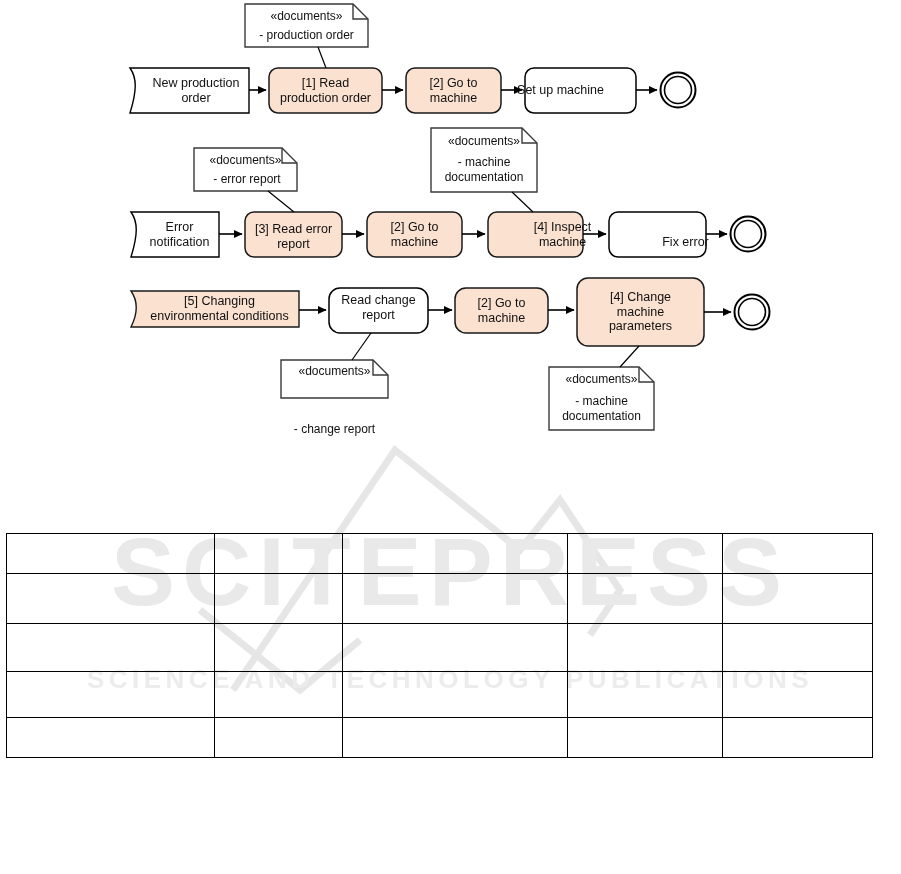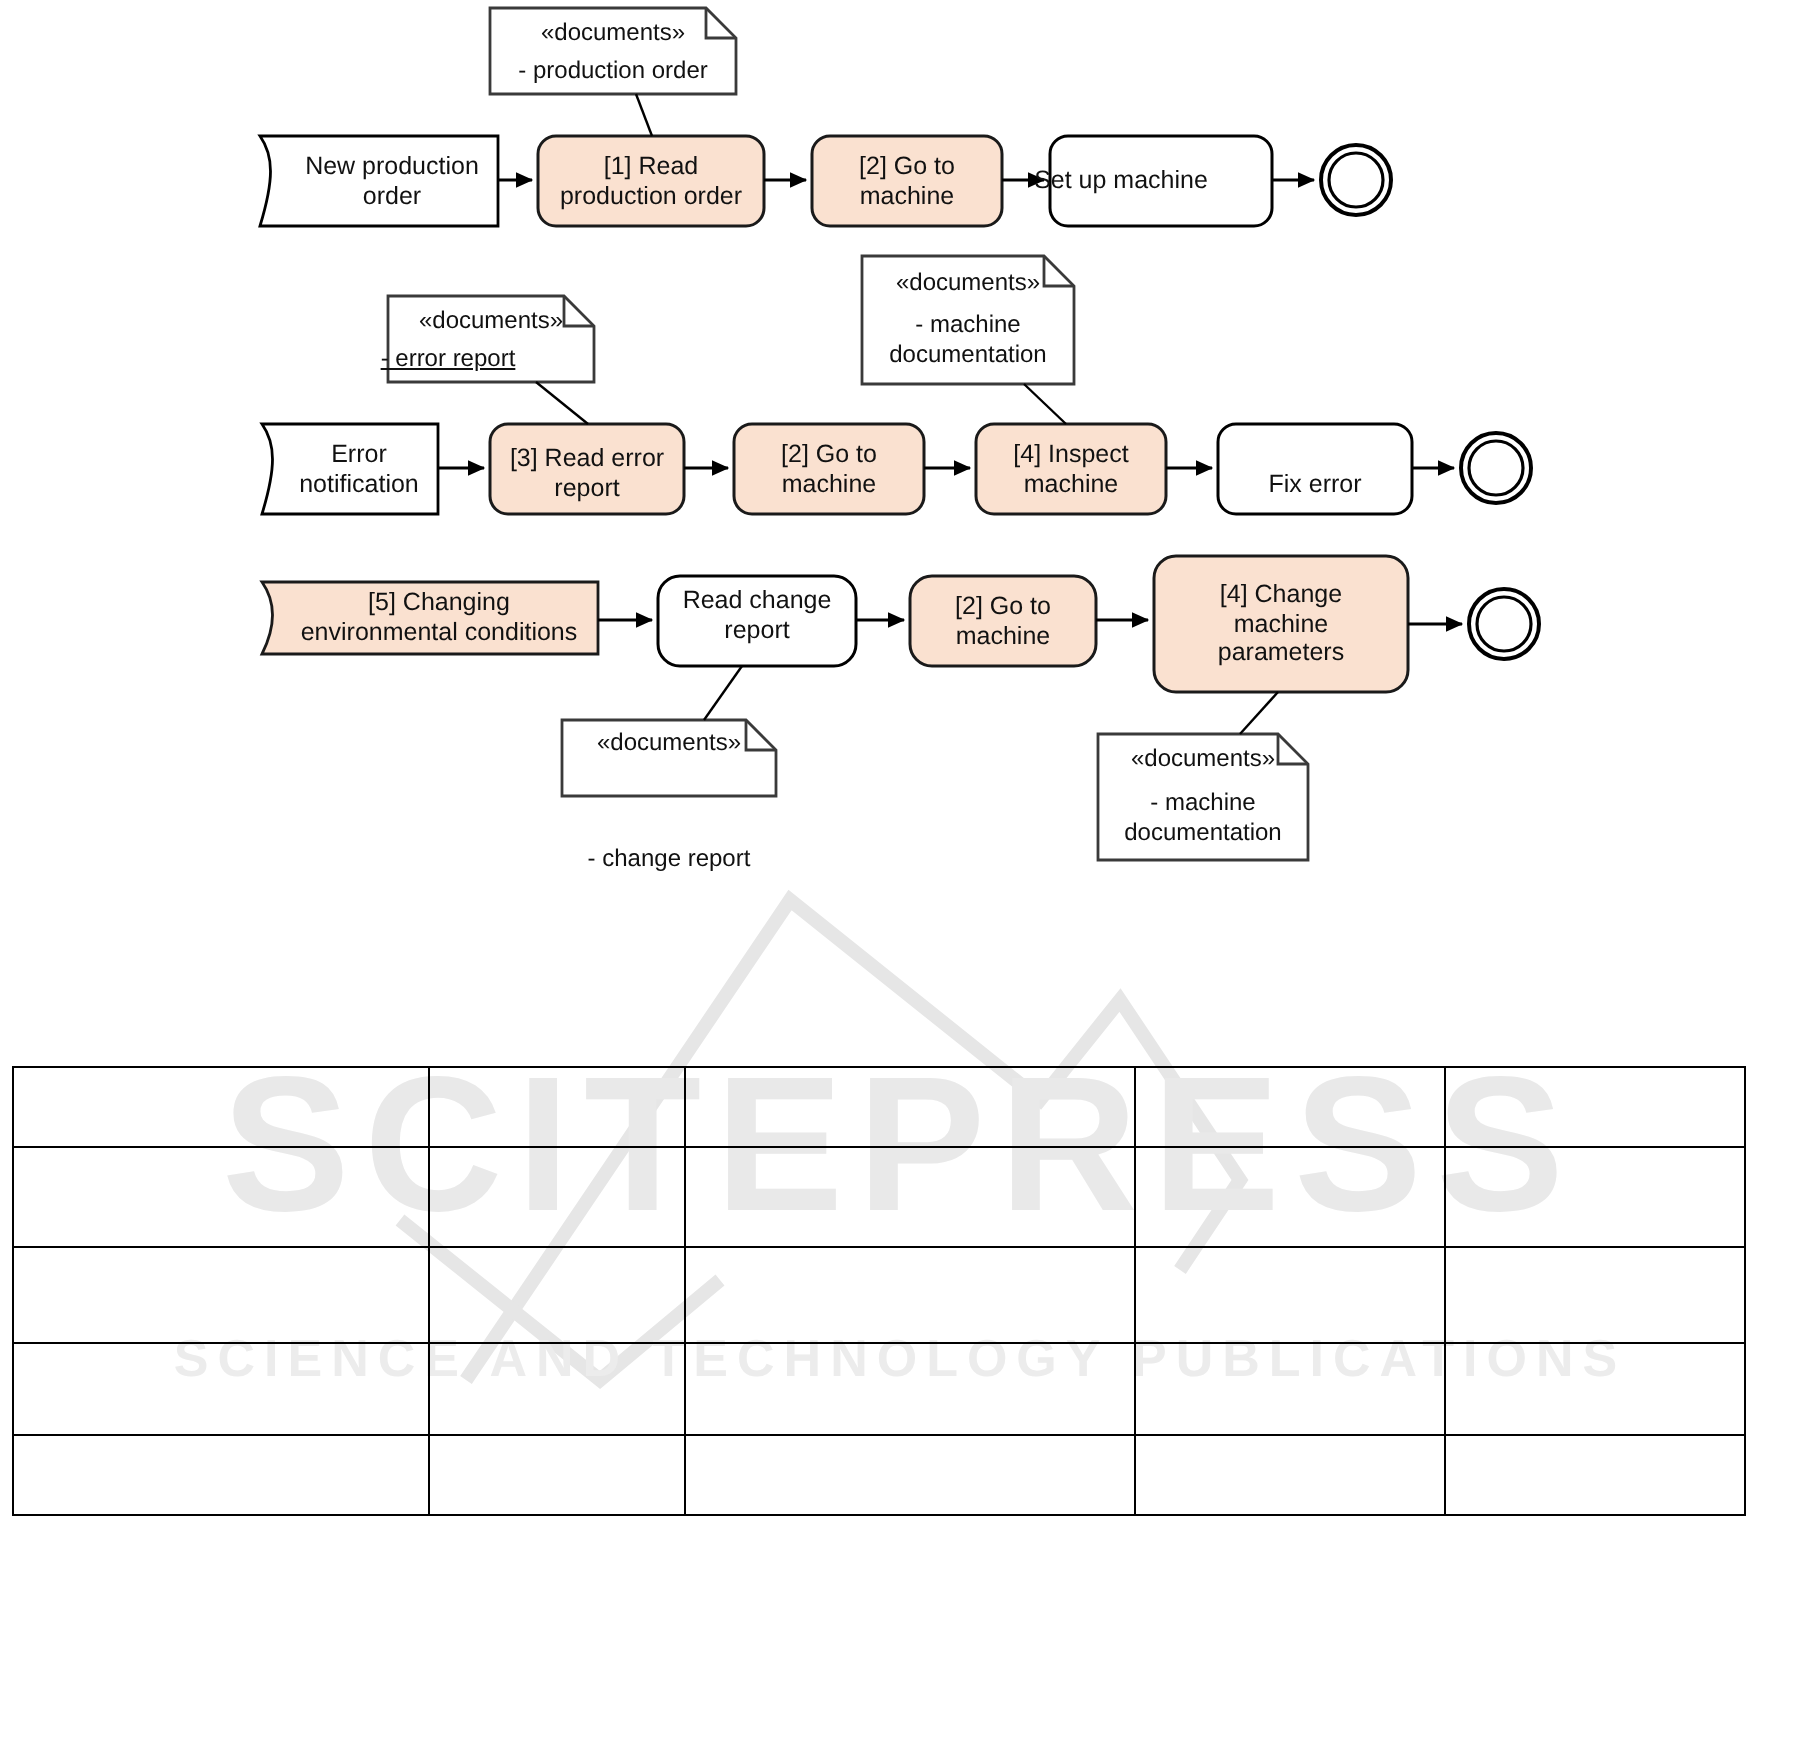--- a/index.html
+++ b/index.html
@@ -184,25 +184,25 @@
 <div class="node-label" style="left:505px;top:68px;width:111px;height:45px;">Set up machine</div>
 <div class="note-label" style="left:245px;top:6px;width:123px;height:20px;">«documents»</div>
 <div class="note-label" style="left:245px;top:25px;width:123px;height:20px;">- production order</div>
 
 <div class="node-label" style="left:140px;top:212px;width:79px;height:45px;">Error
 notification</div>
 <div class="node-label" style="left:245px;top:212px;width:97px;height:50px;">[3] Read error
 report</div>
 <div class="node-label" style="left:367px;top:212px;width:95px;height:45px;">[2] Go to
 machine</div>
-<div class="node-label" style="left:488px;top:212px;width:95px;height:45px;">[4] Inspect
-machine</div>
-<div class="node-label" style="left:609px;top:212px;width:97px;height:60px;text-align:right;">Fix error</div>
+<div class="node-label" style="left:488px;top:212px;width:95px;height:45px;padding-left:27px;">[4] Inspect
+machine</div>
+<div class="node-label" style="left:637px;top:212px;width:97px;height:60px;text-align:right;">Fix error</div>
 <div class="note-label" style="left:194px;top:150px;width:103px;height:20px;">«documents»</div>
-<div class="note-label" style="left:183px;top:169px;width:82px;height:20px;text-decoration:underline;">- error report</div>
+<div class="note-label" style="left:206px;top:169px;width:82px;height:20px;">- error report</div>
 <div class="note-label" style="left:431px;top:131px;width:106px;height:20px;">«documents»</div>
 <div class="note-label" style="left:431px;top:150px;width:106px;height:40px;">- machine
 documentation</div>
 
 <div class="node-label" style="left:140px;top:291px;width:159px;height:36px;">[5] Changing
 environmental conditions</div>
 <div class="node-label" style="left:329px;top:285px;width:99px;height:45px;">Read change
 report</div>
 <div class="node-label" style="left:455px;top:288px;width:93px;height:45px;">[2] Go to
 machine</div>

